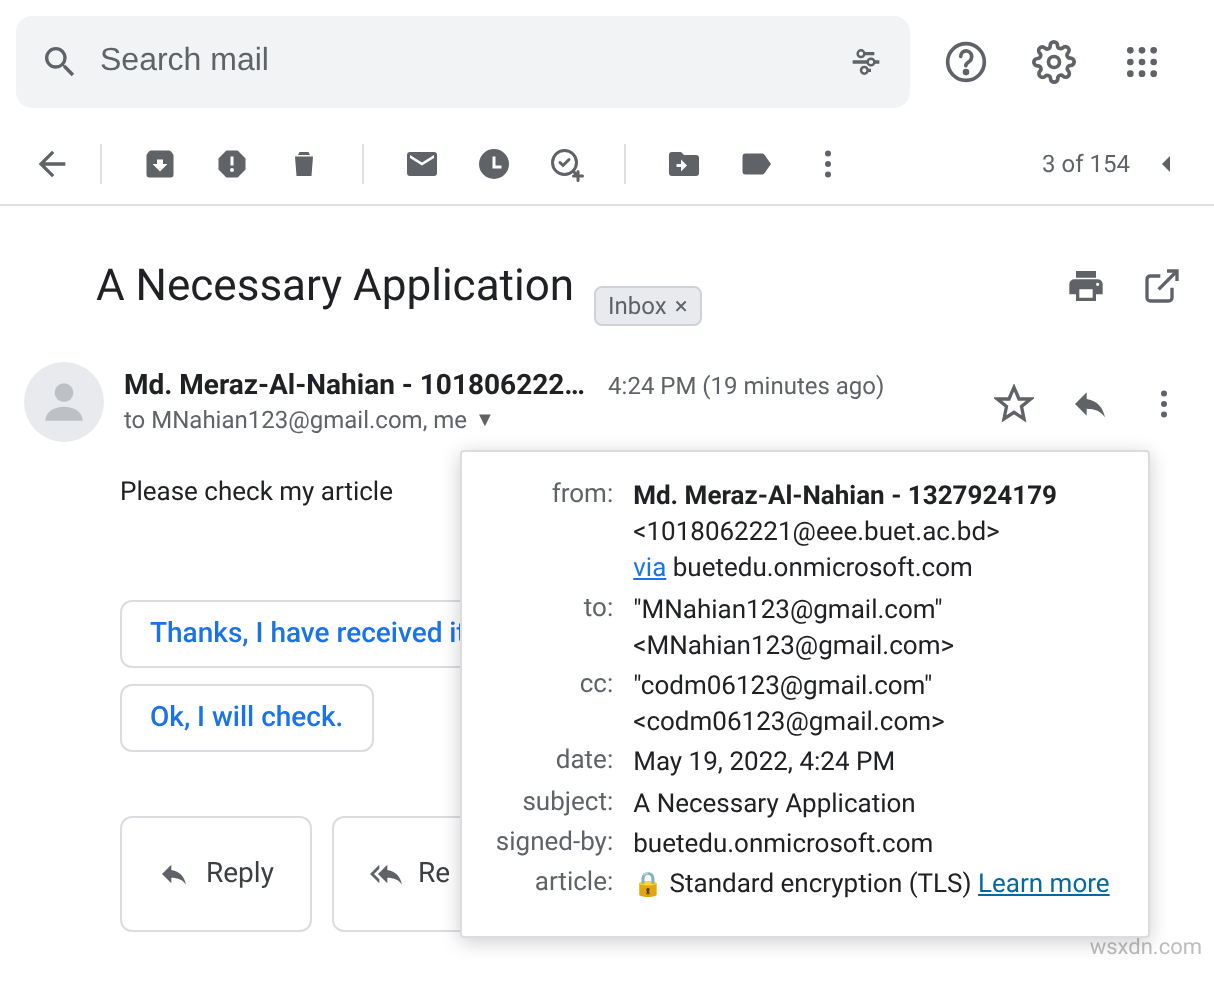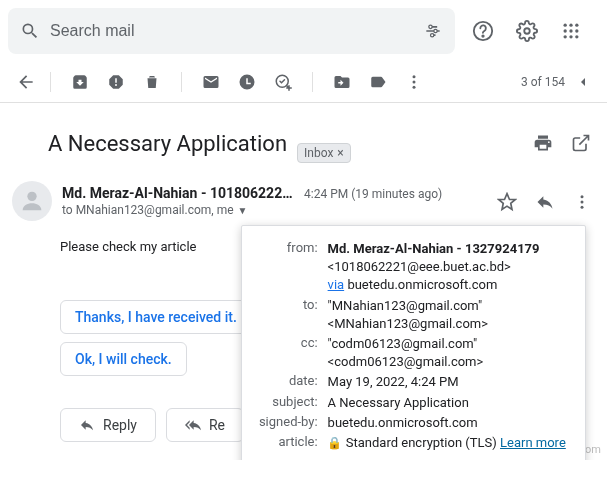--- a/index.html
+++ b/index.html
@@ -36,24 +36,24 @@
   .sender .name { font-weight:700; color:#202124; }
   .sender .time { font-size:12px; color:#5f6368; margin-left:8px;}
   .recipients { font-size:12px; color:#5f6368; display:flex; align-items:center; gap:4px; margin-top:2px;}
   .msg-actions { display:flex; align-items:center; gap:18px; color:#5f6368; padding-top:2px;}
   
   
   .body-area { padding: 18px 16px 18px 60px; font-size:13px; color:#202124; }
   .sr-row { display:flex; gap:10px; padding: 28px 16px 8px 60px;}
   .sr-chip { border:1px solid #dadce0; border-radius:6px; padding:8px 14px; font-size:14px; color:#1a73e8; font-weight:500; cursor:pointer; background:#fff;}
   .reply-row { display:flex; gap:10px; padding: 24px 16px 18px 60px;}
-  .reply-btn { border:1px solid #dadce0; border-radius:6px; padding:8px 18px; font-size:14px; color:#3c4043; cursor:pointer; background:#fff; display:flex; align-items:center; gap:8px;}
-  
-  
-  .details-pop { position:absolute; left:241px; top:225px; width:345px; background:#fff; border:1px solid #dadce0; box-shadow:0 2px 10px rgba(0,0,0,0.2); padding:12px 16px 14px; font-size:13px; color:#202124; z-index:10; border-radius:2px;}
+  .reply-btn { border:1px solid #dadce0; border-radius:6px; padding:20px 18px; font-size:14px; color:#3c4043; cursor:pointer; background:#fff; display:flex; align-items:center; gap:8px;}
+  
+  
+  .details-pop { position:absolute; left:230px; top:225px; width:345px; background:#fff; border:1px solid #dadce0; box-shadow:0 2px 10px rgba(0,0,0,0.2); padding:12px 16px 14px; font-size:13px; color:#202124; z-index:10; border-radius:2px;}
   .details-pop table { border-collapse: separate; border-spacing: 0 2px; width:100%;}
   .details-pop td.k { text-align:right; color:#5f6368; vertical-align:top; padding-right:10px; white-space:nowrap; font-size:13px;}
   .details-pop td.v { color:#202124; font-size:13px; line-height:1.4;}
   .details-pop .via { color:#1a73e8; text-decoration:underline;}
   .details-pop .learn { color:#0369a1; text-decoration:underline;}
   .lock { font-size:12px;}
   .red-box { position:absolute; border:3px solid #d93025; pointer-events:none;}
   .red1 { left:276px; top:275px; width:217px; height:72px;}
   
   svg { display:block; }

